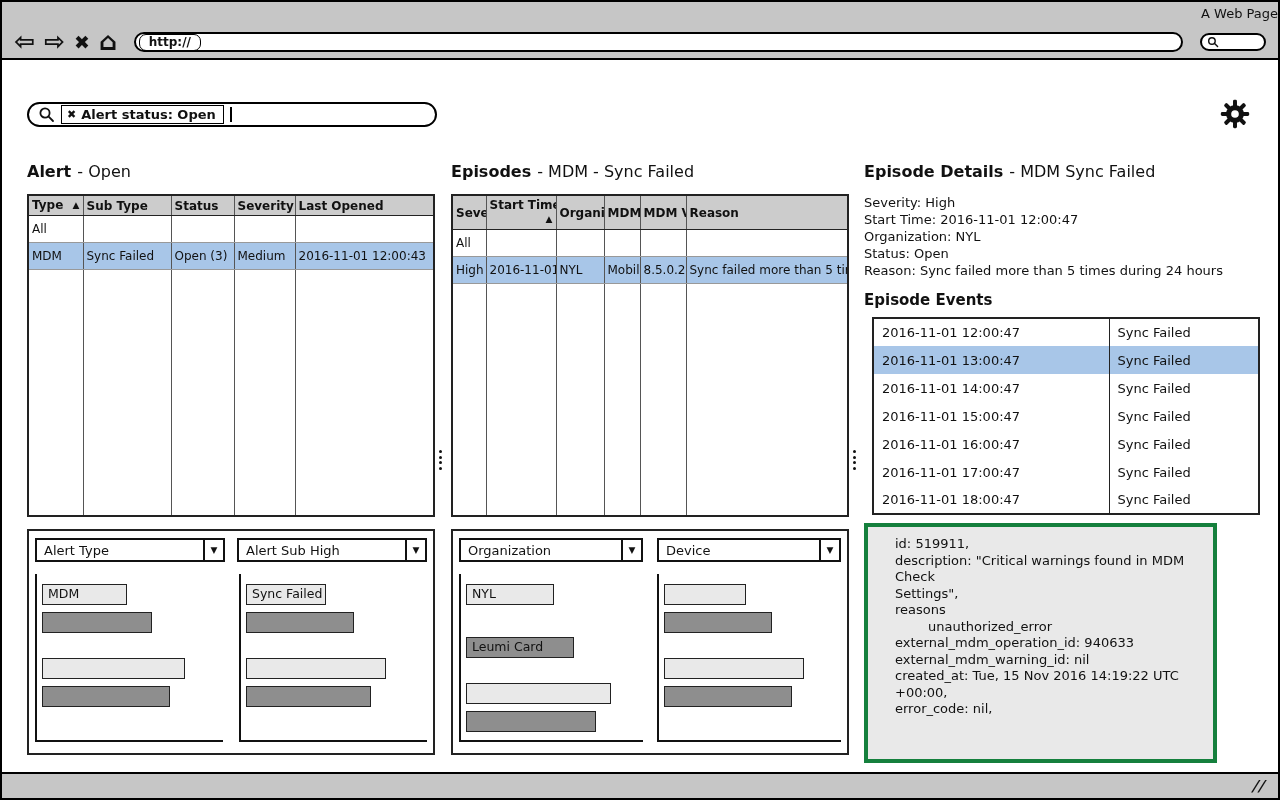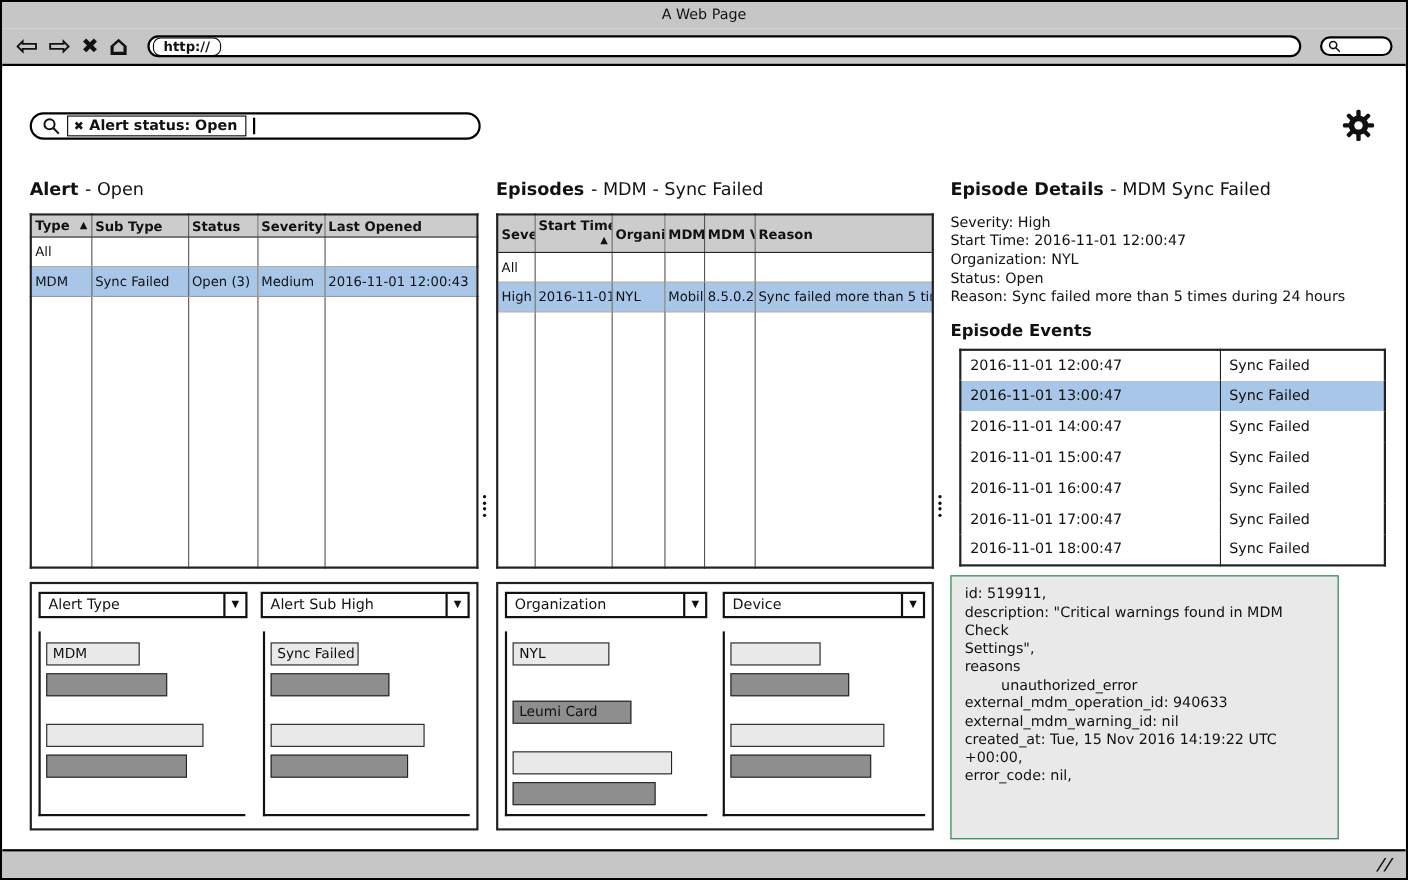--- a/index.html
+++ b/index.html
@@ -1,21 +1,21 @@
 <!DOCTYPE html>
 <html style="--selection: #a8c6e8; --header-bg: #cccccc; --chrome-bg: #c6c6c6; --bar-light: #e9e9e9; --bar-dark: #8e8e8e; --raw-box-bg: #e9e9e9;"><head>
 <meta charset="utf-8">
 <style>
   *{box-sizing:border-box;margin:0;padding:0}
   html,body{width:1280px;height:800px}
   body{font-family:"DejaVu Sans","Liberation Sans",sans-serif;color:#111;background:#fff}
   .window{position:relative;width:1280px;height:800px;border:2px solid #000;background:#fff;overflow:hidden}
 
   
-  .titlebar{position:absolute;top:0;left:0;right:0;height:24px;background:var(--chrome-bg,#c6c6c6);text-align:center;font-size:13px;line-height:24px}
+  .titlebar{position:absolute;top:0;left:0;right:0;height:24px;background:var(--chrome-bg,#c6c6c6);text-align:right;font-size:13px;line-height:24px}
   .toolbar{position:absolute;top:24px;left:0;right:0;height:34px;background:var(--chrome-bg,#c6c6c6);border-bottom:2px solid #000;display:flex;align-items:center;padding:0 12px;gap:9px}
   .nav-ico{font-size:25px;line-height:30px;font-weight:bold;cursor:default}
   .nav-ico.x{font-size:19px}
   .urlbar{flex:1;height:20px;border:2px solid #000;border-radius:10px;background:#fff;display:flex;align-items:center;margin:0 8px;padding:0 3px}
   .urltext{font-size:12px;line-height:13px;border:1.5px solid #000;border-radius:7px;padding:1px 9px;font-weight:bold}
   .searchbox{width:66px;height:18px;border:2px solid #000;border-radius:9px;background:#fff;display:flex;align-items:center;padding-left:5px}
   .statusbar{position:absolute;left:0;right:0;bottom:0;height:26px;background:var(--chrome-bg,#c6c6c6);border-top:2px solid #000}
   .resize{position:absolute;right:12px;top:3px;font-size:15px;font-weight:bold;transform:skewX(-18deg);letter-spacing:1px}
 
   .content{position:absolute;top:60px;left:0;right:0;bottom:26px;background:#fff}
@@ -70,21 +70,21 @@
   .dots i{width:3px;height:3px;background:#111;border-radius:50%}
 
   
   .fields{margin-top:6px;font-size:13px;line-height:17px}
   .events-title{margin-top:12px;font-size:15px;font-weight:bold;height:20px}
   .events{border-collapse:collapse;table-layout:fixed;border:2px solid #222;margin:6px 0 0 8px;width:388px}
   .events td{font-size:13px;padding:0 8px;height:28px;overflow:hidden;white-space:nowrap;vertical-align:middle}
   .events td:first-child{width:236px}
   .events td:last-child{border-left:1.5px solid #222}
   .events tr.sel td{background:var(--selection,#a8c6e8)}
-  .rawbox{margin-top:8px;width:353px;min-height:240px;background:var(--raw-box-bg,#e9e9e9);border:1px solid #15803d;padding:9px 12px}
+  .rawbox{margin-top:8px;width:353px;min-height:240px;background:var(--raw-box-bg,#e9e9e9);border:4px solid #15803d;padding:9px 27px}
   .rawbox pre{font-family:inherit;font-size:13px;line-height:16.5px;white-space:pre-wrap}
 </style>
 </head>
 <body>
 
 <div class="window">
 
   <div class="titlebar">
     <span>A Web Page</span>
   </div>

